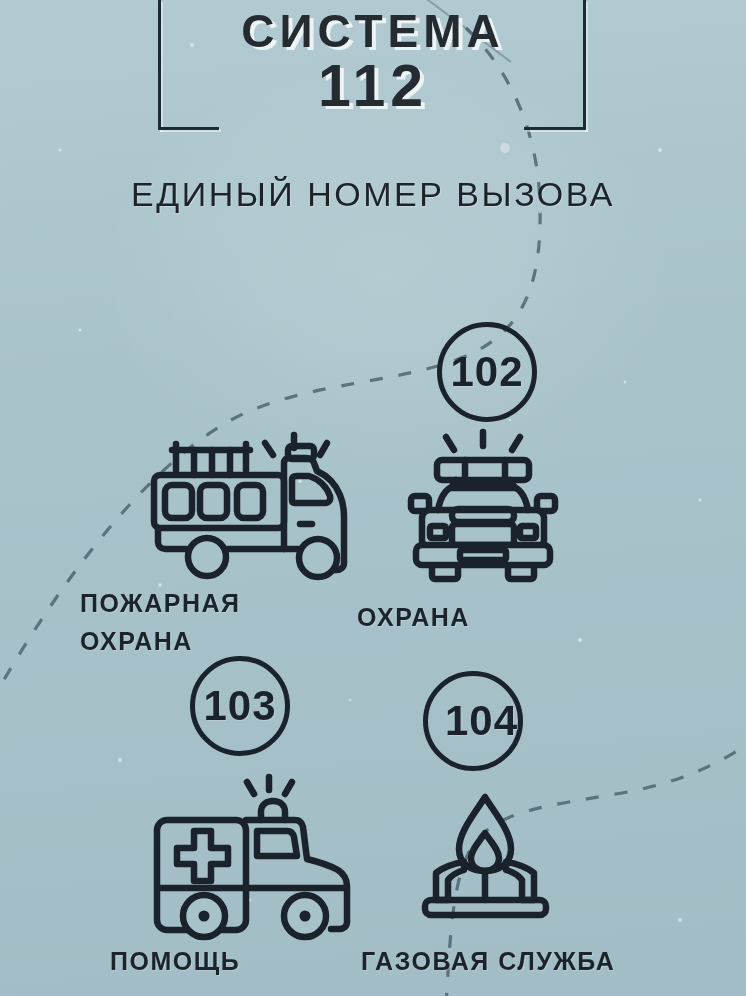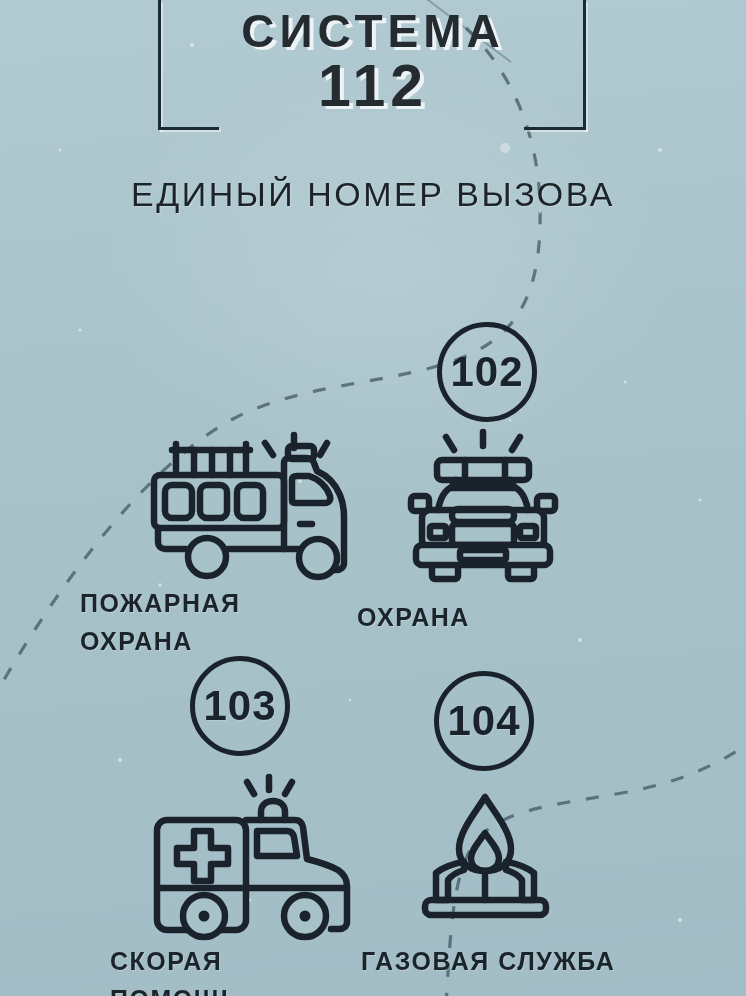--- a/index.html
+++ b/index.html
@@ -39,21 +39,21 @@
   .icon{position:absolute;overflow:visible;}
   .icon path,.icon rect,.icon circle,.icon line{vector-effect:none;}
   .label{
     position:absolute;width:260px;font-weight:bold;
     font-size:25px;line-height:38px;letter-spacing:1.5px;color:#1c242b;
     text-shadow:1px 1px 0 rgba(255,255,255,.22);
   }
   #circle-101{left:190px;top:321px;}
   #circle-102{left:437px;top:322px;}
   #circle-103{left:190px;top:656px;}
-  #circle-104{left:434px;top:671px;}
+  #circle-104{left:423px;top:671px;justify-content:flex-end;}
   #icon-fire{left:148px;top:430px;width:205px;height:150px;}
   #icon-police{left:408px;top:430px;width:150px;height:152px;}
   #icon-ambulance{left:148px;top:775px;width:210px;height:165px;}
   #icon-gas{left:423px;top:792px;width:135px;height:130px;}
   #label-fire{left:80px;top:584px;}
   #label-police{left:357px;top:598px;}
   #label-ambulance{left:110px;top:942px;}
   #label-gas{left:361px;top:942px;}
   .stroke{fill:none;stroke:#1a222b;stroke-width:6.5;stroke-linecap:round;stroke-linejoin:round;}
   .wheel{fill:#a8c2ca;stroke:#1a222b;stroke-width:6.5;}
@@ -182,21 +182,20 @@
       <path d="M46,56 H63 V73 H80 V89 H63 V106 H46 V89 H29 V73 H46 Z"></path>
       <path d="M98,45 H147 C152,45 154,48 155,52 L159,84 C171,87 183,91 190,95 C196,99 199,105 199,111 V147 C199,151 196,154 191,154 H183"></path>
       <path d="M109,56 H139 C143,56 145,58 146,62 L149,81 H109 Z"></path>
     </g>
     <circle class="wheel" cx="56" cy="141" r="21"></circle>
     <circle class="wheel" cx="157" cy="141" r="21"></circle>
     <circle class="hub" cx="56" cy="141" r="5.5"></circle>
     <circle class="hub" cx="157" cy="141" r="5.5"></circle>
   </svg>
   <div class="label" id="label-ambulance">
-    <div>СКОРАЯ</div>
     <div>ПОМОЩЬ</div>
   </div>
 
   <div class="circle" id="circle-104">
     <span>104</span>
   </div>
   <svg class="icon" id="icon-gas" viewBox="0 0 135 130">
     <g class="stroke">
       <path d="M62,5 C53,20 36,39 36,57 C36,71 47,79 62,79 C77,79 88,71 88,57 C88,39 71,20 62,5 Z"></path>
       <path d="M62,41 C56,50 48,58 48,66 C48,74 54,79 62,79 C70,79 76,74 76,66 C76,58 68,50 62,41 Z"></path>

